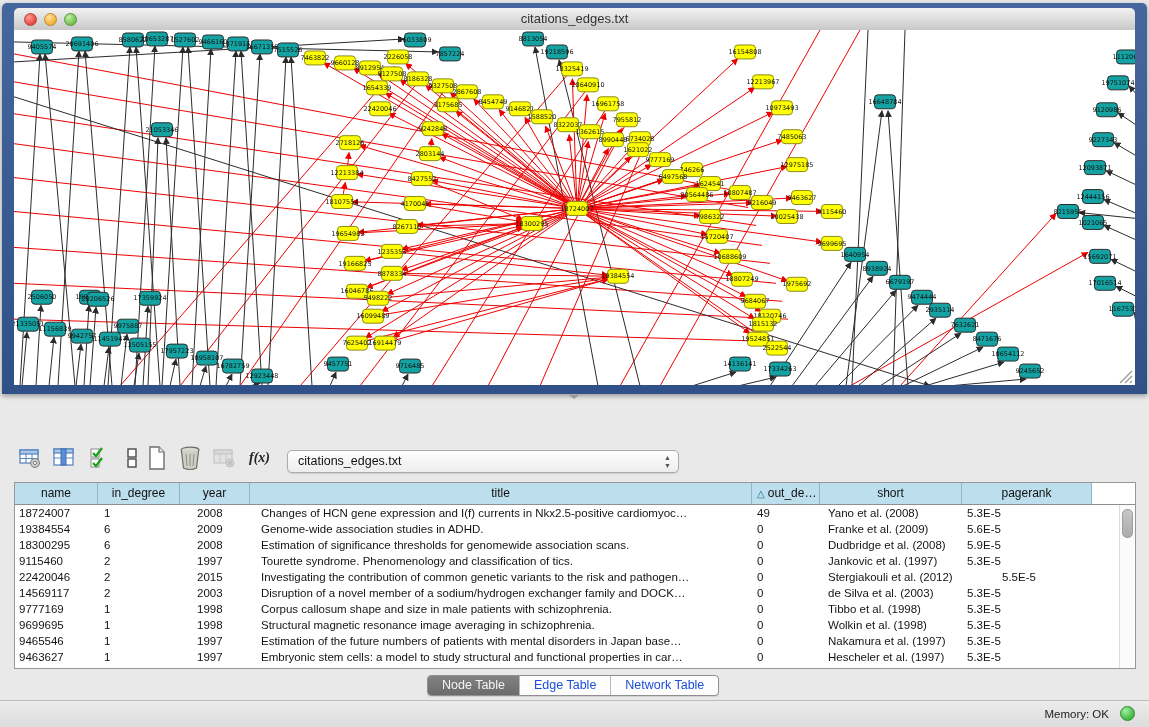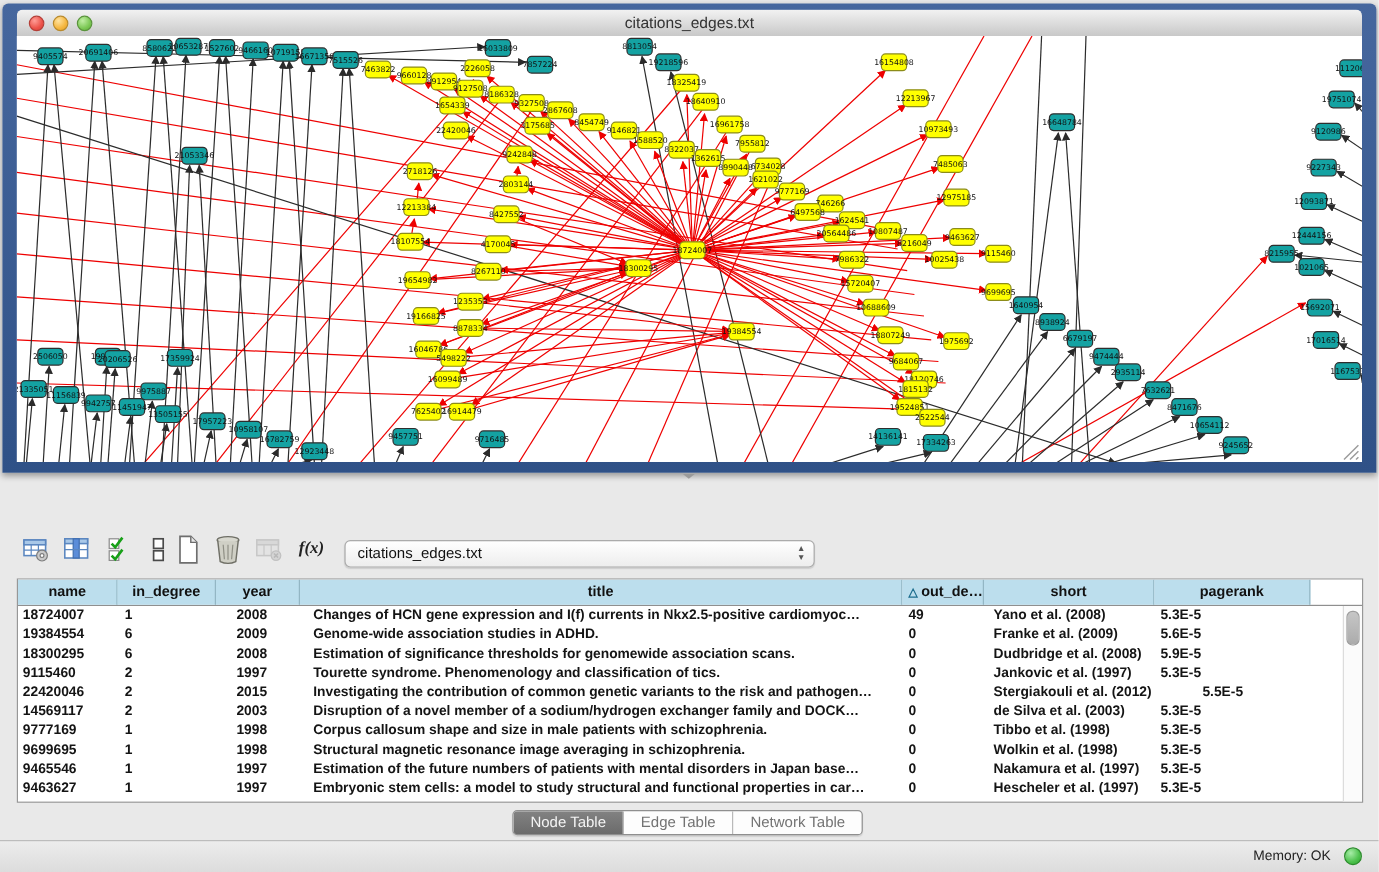--- a/index.html
+++ b/index.html
@@ -24,33 +24,33 @@
   .panel-float{position:absolute;right:32px;top:7px;width:16px;height:16px;cursor:pointer;}
   .panel-close{position:absolute;right:10px;top:5px;font-size:15px;font-weight:bold;color:#222;cursor:pointer;line-height:18px;}
 
   .toolbar{position:absolute;left:0;top:440px;width:1149px;height:36px;}
   .tool-btn{position:absolute;top:4px;width:27px;height:27px;display:flex;align-items:center;justify-content:center;cursor:pointer;}
   .tool-btn.disabled{opacity:.45;cursor:default;}
   .fx-label{font-family:"Liberation Serif",serif;font-style:italic;font-weight:bold;font-size:14px;color:#222;}
   .combo{position:absolute;left:287px;top:10px;width:392px;height:23px;box-sizing:border-box;border:1px solid #ababab;border-radius:5px;background:linear-gradient(#ffffff,#ededed);font-size:12.5px;color:#111;line-height:21px;padding-left:10px;cursor:pointer;box-shadow:0 1px 1px rgba(0,0,0,.12);}
   .combo .arrows{position:absolute;right:7px;top:3px;font-size:7px;line-height:8px;color:#555;text-align:center;}
 
-  .table-box{position:absolute;left:14px;top:482px;width:1122px;height:187px;background:#fff;border:1px solid #979797;box-sizing:border-box;overflow:hidden;font-weight:bold;}
+  .table-box{position:absolute;left:14px;top:482px;width:1122px;height:187px;background:#fff;border:1px solid #979797;box-sizing:border-box;overflow:hidden;}
   .thead{display:flex;height:21px;border-bottom:1px solid #8f8f8f;background:#fff;}
   .th{box-sizing:border-box;background:#bcdeed;border-right:1px solid #93b6c4;font-size:12px;color:#111;text-align:center;line-height:20px;overflow:hidden;white-space:nowrap;}
   .th.left{text-align:left;padding-left:5px;}
   .sort-tri{color:#1d6e8e;font-size:10px;margin-right:3px;}
   .trow{display:flex;height:16px;line-height:16px;font-size:11.5px;color:#141414;white-space:nowrap;}
   .td{box-sizing:border-box;overflow:hidden;}
   .vscroll{position:absolute;right:0;top:22px;bottom:0;width:15px;background:#fbfbfb;border-left:1px solid #dcdcdc;}
   .vthumb{position:absolute;left:2px;top:4px;width:9px;height:27px;border-radius:5px;background:linear-gradient(#c6c6c6,#ababab);border:1px solid #9e9e9e;}
 
   .tabbar{position:absolute;left:0;top:675px;width:1149px;height:22px;}
   .seg{position:absolute;left:427px;top:0;display:flex;border:1px solid #8f8f8f;border-radius:4px;overflow:hidden;background:#fdfdfd;box-shadow:0 1px 1px rgba(0,0,0,.1);}
-  .seg-tab{height:19px;line-height:19px;font-size:12.5px;color:#737373;padding:0 14px;border-right:1px solid #b9b9b9;cursor:pointer;}
+  .seg-tab{height:19px;line-height:19px;font-size:12.5px;color:#1d4ed8;padding:0 14px;border-right:1px solid #b9b9b9;cursor:pointer;}
   .seg-tab:last-child{border-right:none;}
   .seg-tab.active{background:linear-gradient(#828282,#6b6b6b);color:#f4f4f4;}
 
   .statusbar{position:absolute;left:0;top:700px;width:1149px;height:27px;background:linear-gradient(#ececec,#dcdcdc);border-top:1px solid #bcbcbc;box-sizing:border-box;}
   .mem-label{position:absolute;right:40px;top:7px;font-size:11.5px;color:#222;}
   .mem-dot{position:absolute;right:14px;top:5px;width:15px;height:15px;border-radius:50%;background:radial-gradient(circle at 35% 30%,#a8eda8,#4cc14c 60%,#2fa32f);border:1px solid #2c8c2c;box-sizing:border-box;}
 </style>
 </head>
 <body>
 

